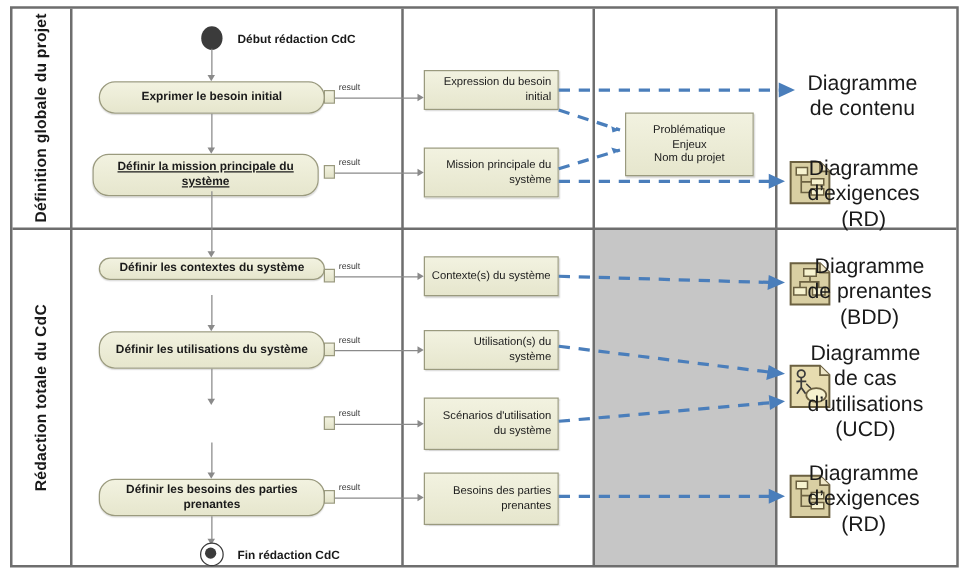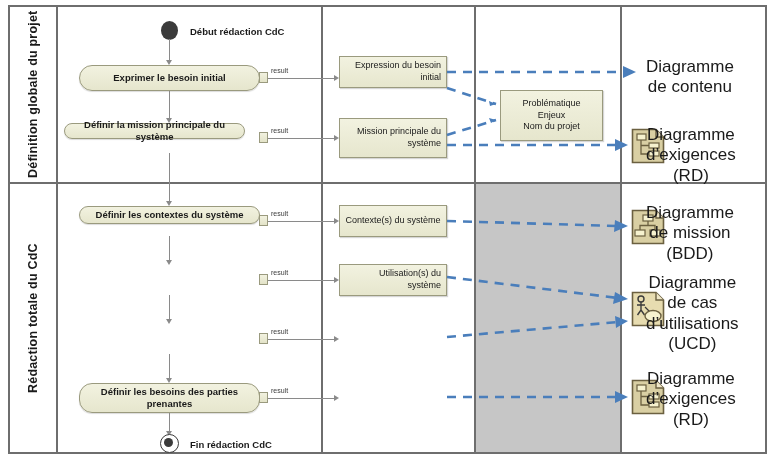--- a/index.html
+++ b/index.html
@@ -198,21 +198,21 @@
 
     <div class="activity" style="left:69px;top:58px;width:181px;height:26px;">Exprimer le besoin initial</div>
     <div class="pin" style="left:249px;top:65px;"></div>
     <div class="pin-label" style="left:261px;top:60px;">result</div>
     <div class="flow-h" style="left:258px;top:71px;width:68px;"></div>
     <div class="arrow-right-gray" style="left:324px;top:68px;"></div>
 
     <div class="flow-v" style="left:159px;top:84px;height:29px;"></div>
     <div class="arrow-down" style="left:156px;top:111px;"></div>
 
-    <div class="activity" style="left:54px;top:116px;width:181px;height:16px;">Définir la mission principale du système</div>
+    <div class="activity" style="left:64px;top:116px;width:181px;height:34px;text-decoration:underline;">Définir la mission principale du système</div>
     <div class="pin" style="left:249px;top:125px;"></div>
     <div class="pin-label" style="left:261px;top:120px;">result</div>
     <div class="flow-h" style="left:258px;top:131px;width:68px;"></div>
     <div class="arrow-right-gray" style="left:324px;top:128px;"></div>
 
     <div class="flow-v" style="left:159px;top:146px;height:50px;"></div>
     <div class="arrow-down" style="left:156px;top:194px;"></div>
 
     <div class="objnode" style="left:329px;top:49px;width:108px;height:32px;">Expression du besoin initial</div>
 
@@ -232,20 +232,21 @@
     </svg>
 
     <div class="activity" style="left:69px;top:199px;width:181px;height:18px;">Définir les contextes du système</div>
     <div class="pin" style="left:249px;top:208px;"></div>
     <div class="pin-label" style="left:261px;top:203px;">result</div>
     <div class="flow-h" style="left:258px;top:214px;width:68px;"></div>
     <div class="arrow-right-gray" style="left:324px;top:211px;"></div>
     <div class="flow-v" style="left:159px;top:229px;height:26px;"></div>
     <div class="arrow-down" style="left:156px;top:253px;"></div>
 
+    <div class="activity" style="left:69px;top:258px;width:181px;height:30px;">Définir les utilisations du système</div>
     <div class="pin" style="left:249px;top:267px;"></div>
     <div class="pin-label" style="left:261px;top:262px;">result</div>
     <div class="flow-h" style="left:258px;top:273px;width:68px;"></div>
     <div class="arrow-right-gray" style="left:324px;top:270px;"></div>
     <div class="flow-v" style="left:159px;top:288px;height:26px;"></div>
     <div class="arrow-down" style="left:156px;top:312px;"></div>
 
     <div class="pin" style="left:249px;top:326px;"></div>
     <div class="pin-label" style="left:261px;top:321px;">result</div>
     <div class="flow-h" style="left:258px;top:332px;width:68px;"></div>
@@ -259,20 +260,22 @@
     <div class="flow-h" style="left:258px;top:391px;width:68px;"></div>
     <div class="arrow-right-gray" style="left:324px;top:388px;"></div>
     <div class="flow-v" style="left:159px;top:406px;height:20px;"></div>
     <div class="arrow-down" style="left:156px;top:424px;"></div>
 
     <div class="end-node" style="left:150px;top:427px;"></div>
     <div class="node-caption" style="left:180px;top:432px;">Fin rédaction CdC</div>
 
     <div class="objnode" style="left:329px;top:257px;width:108px;height:32px;">Utilisation(s) du système</div>
     <div class="objnode" style="left:329px;top:198px;width:108px;height:32px;">Contexte(s) du système</div>
+    <div class="objnode" style="left:329px;top:311px;width:108px;height:42px;">Scénarios d'utilisation du système</div>
+    <div class="objnode" style="left:329px;top:371px;width:108px;height:42px;">Besoins des parties prenantes</div>
 
     <svg class="dashlink" style="left:0;top:0;width:759px;height:449px;">
 
       <line x1="437" y1="65" x2="616" y2="65"></line>
       <polygon points="626,65 613,59 613,71"></polygon>
 
       <line x1="437" y1="138" x2="608" y2="138"></line>
       <polygon points="618,138 605,132 605,144"></polygon>
 
       <line x1="437" y1="214" x2="608" y2="219"></line>
@@ -310,21 +313,21 @@
     <svg class="doc-icon" style="left:621px;top:202px;" viewBox="0 0 34 36">
       <path d="M1.5 1.5 H25 L32.5 9 V34.5 H1.5 Z" fill="#d9cfa3" stroke="#6b6040" stroke-width="1.6"></path>
       <path d="M25 1.5 L25 9 L32.5 9" fill="#efe7c8" stroke="#6b6040" stroke-width="1.4"></path>
       <rect x="12" y="6" width="10" height="6" fill="#f6f2cf" stroke="#6b6040" stroke-width="1.2"></rect>
       <rect x="4" y="21" width="10" height="6" fill="#f6f2cf" stroke="#6b6040" stroke-width="1.2"></rect>
       <rect x="19" y="21" width="10" height="6" fill="#f6f2cf" stroke="#6b6040" stroke-width="1.2"></rect>
       <path d="M17 12 V16.5 M9 21 V16.5 H24 V21" fill="none" stroke="#6b6040" stroke-width="1.3"></path>
     </svg>
     <div class="artifact-label" style="left:636px;top:196px;">
       <div>Diagramme</div>
-      <div>de mission</div>
+      <div>de prenantes</div>
       <div>(BDD)</div>
     </div>
 
     <svg class="doc-icon" style="left:621px;top:284px;" viewBox="0 0 34 36">
       <path d="M1.5 1.5 H25 L32.5 9 V34.5 H1.5 Z" fill="#e7dcb0" stroke="#6b6040" stroke-width="1.6"></path>
       <path d="M25 1.5 L25 9 L32.5 9" fill="#efe7c8" stroke="#6b6040" stroke-width="1.4"></path>
       <circle cx="10" cy="8" r="3" fill="none" stroke="#3b3b3b" stroke-width="1.4"></circle>
       <path d="M10 11 V19 M6 14 H14 M10 19 L6.5 24 M10 19 L13.5 24" fill="none" stroke="#3b3b3b" stroke-width="1.4"></path>
       <path d="M14 16 L19 21" stroke="#3b3b3b" stroke-width="1.2" fill="none"></path>
       <ellipse cx="22" cy="25" rx="8" ry="5.5" fill="#f6f2cf" stroke="#6b6040" stroke-width="1.4"></ellipse>

